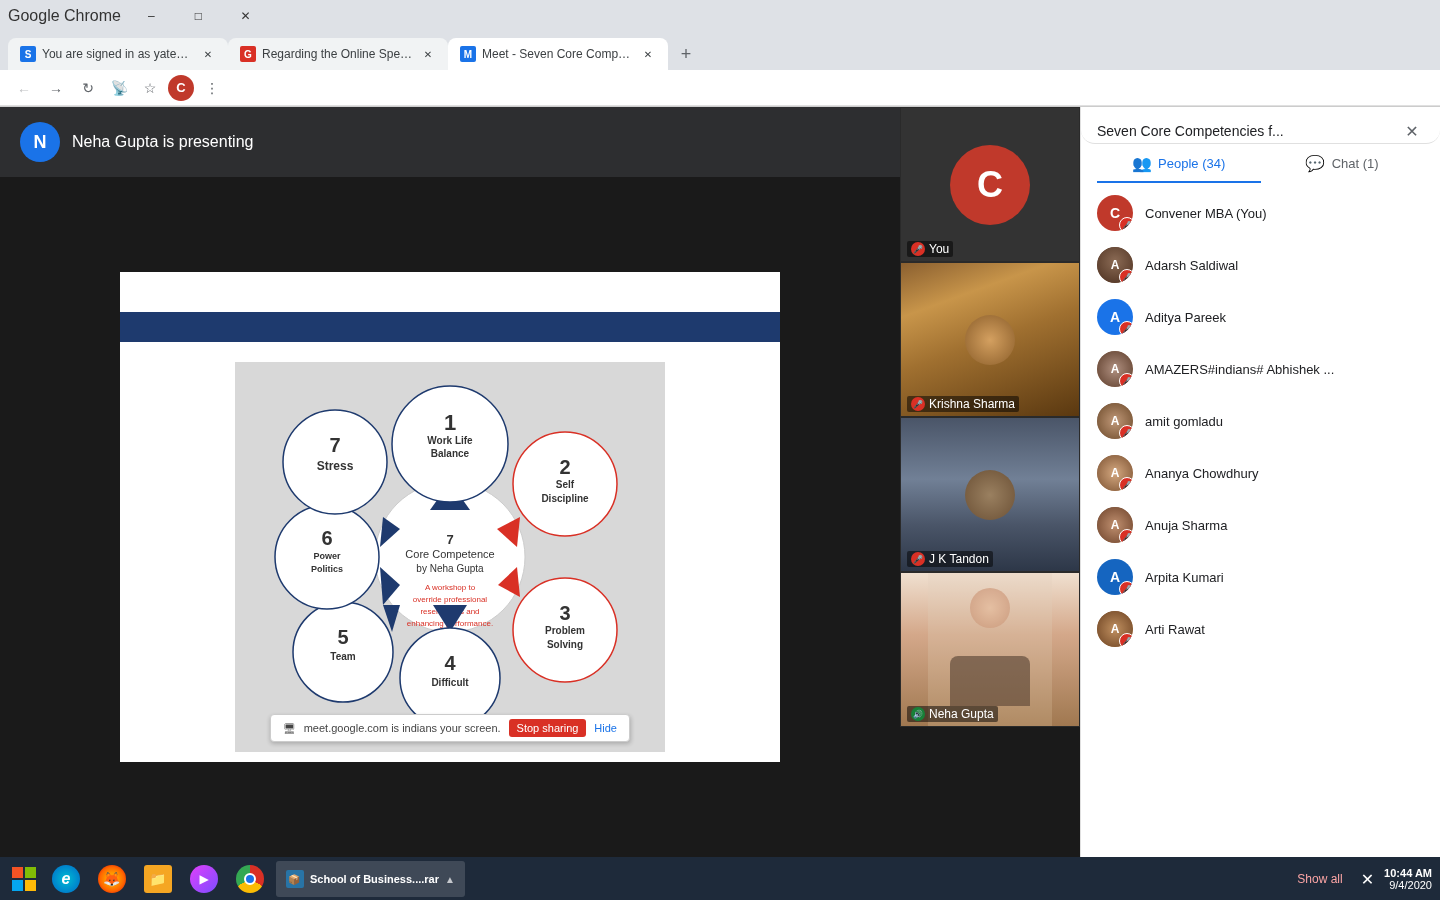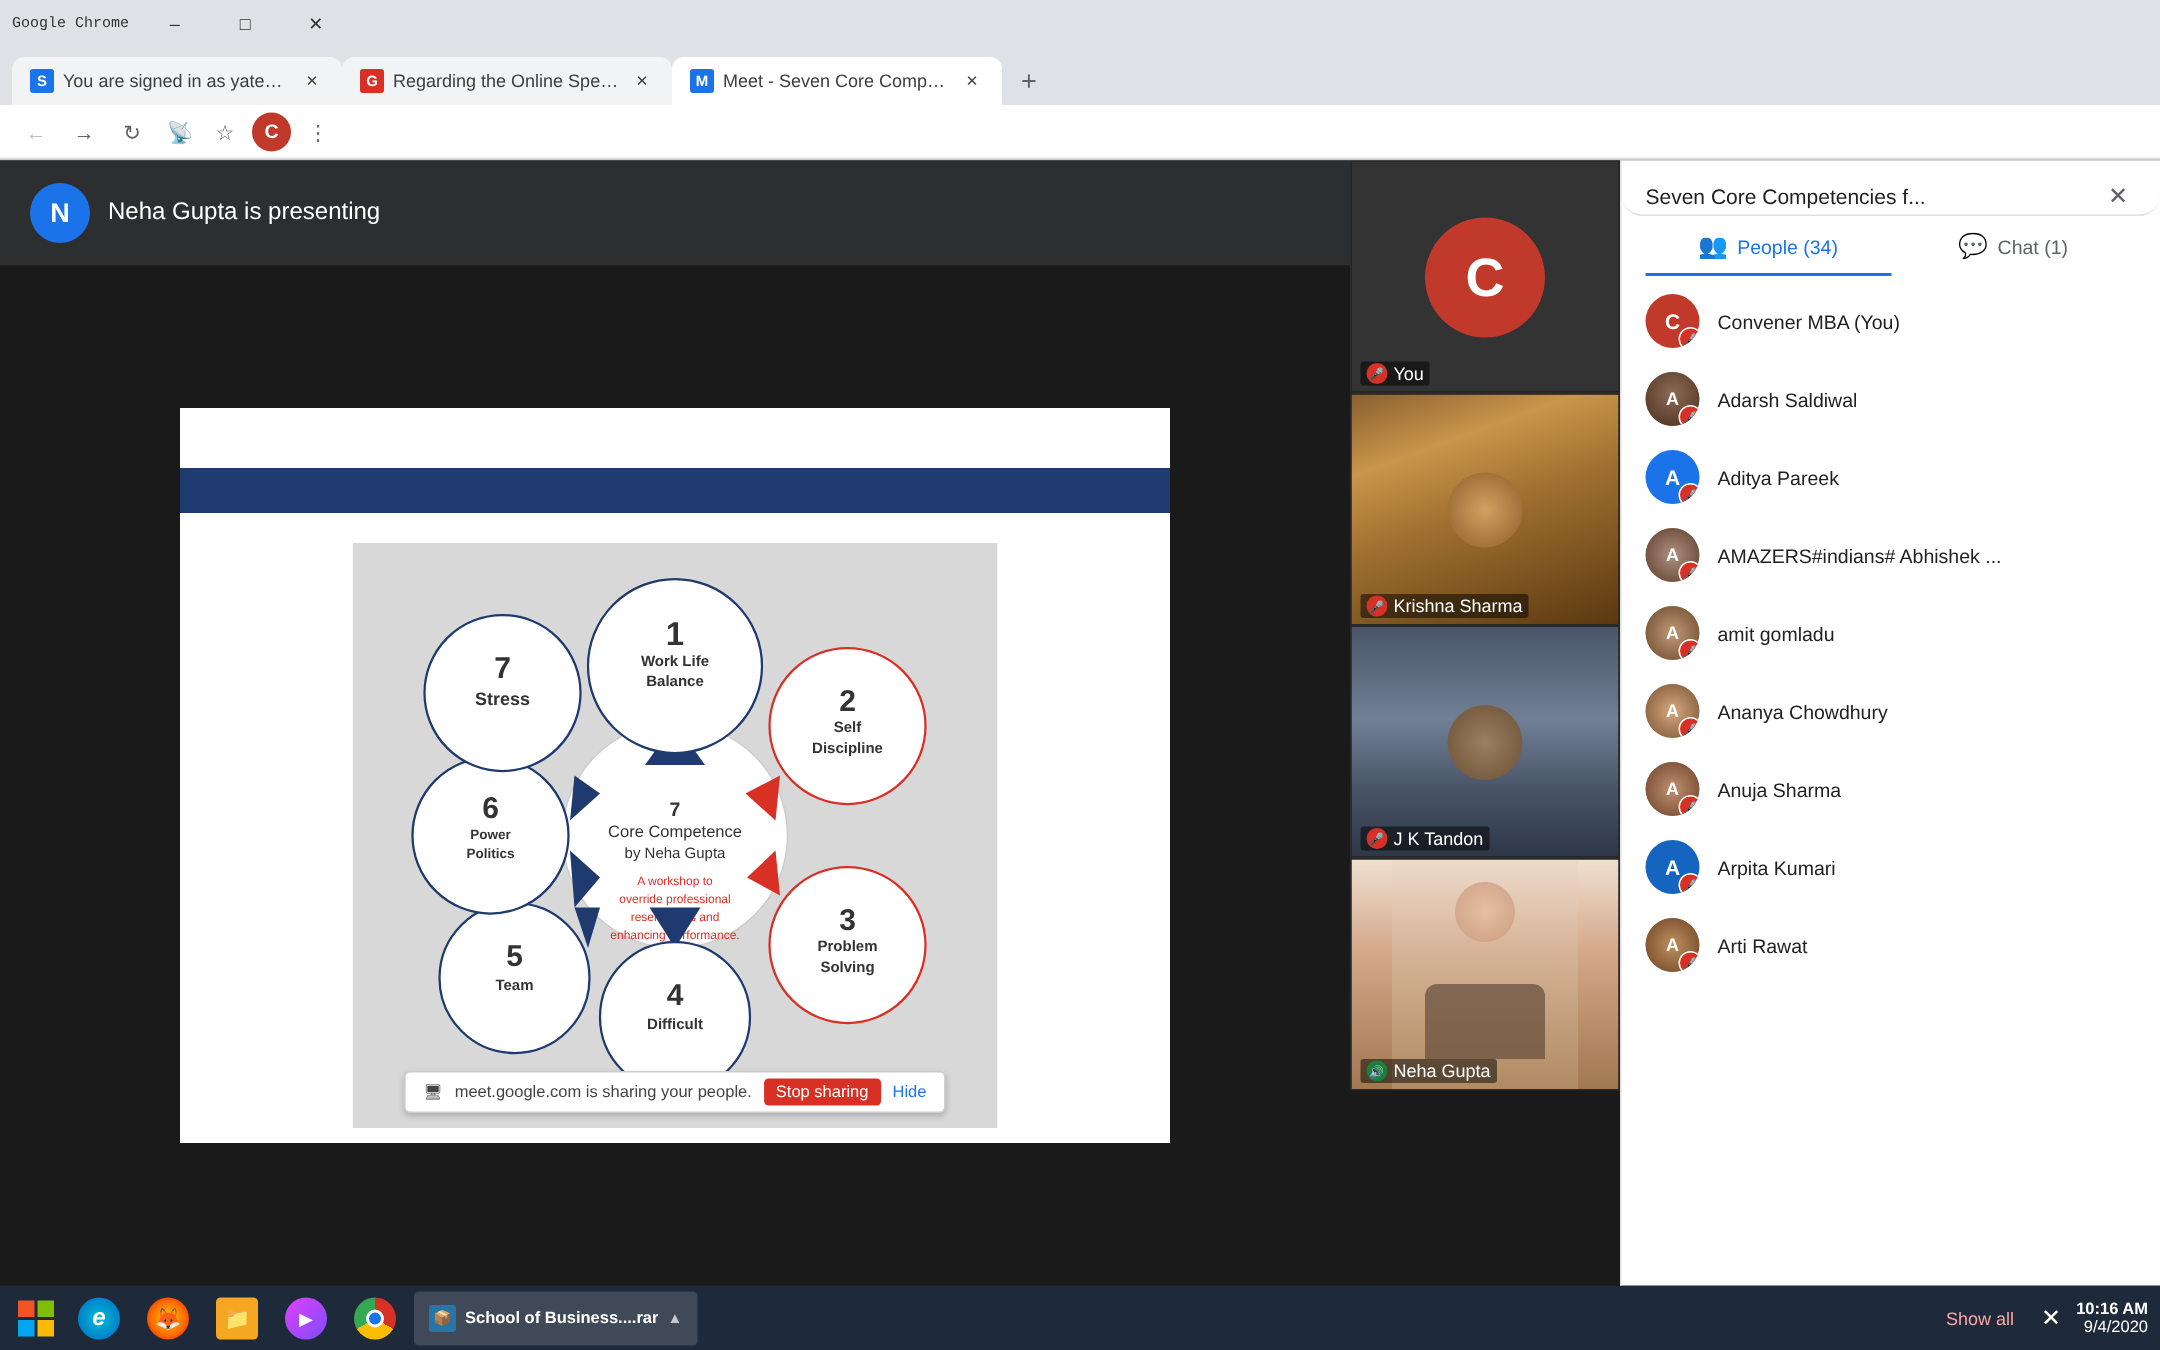--- a/index.html
+++ b/index.html
@@ -498,21 +498,21 @@
       width: 36px; height: 36px;
       border-radius: 50%;
       overflow: hidden;
     }
   </style>
 </head>
 <body>
 
 <div class="browser-chrome">
   <div class="title-bar">
-    <span style="font-size:10px; color:#333;font-family:Liberation Mono, monospace;">Google Chrome</span>
+    <span style="font-size:16px; color:#333;">Google Chrome</span>
     <div class="window-ctrl">
       <div class="wc-btn">–</div>
       <div class="wc-btn">□</div>
       <div class="wc-btn close-btn">✕</div>
     </div>
   </div>
 
   <div class="tab-bar">
     <div class="tab">
       <div class="tab-favicon" style="background:#1a73e8; display:flex;align-items:center;justify-content:center;color:white;font-size:10px;font-weight:bold;border-radius:2px;">S</div>
@@ -609,21 +609,21 @@
 
             <path d="M145,185 L165,167 L148,155 Z" fill="#1e3a6e"></path>
             <circle cx="100" cy="100" r="52" fill="white" stroke="#1e3a6e" stroke-width="1.5"></circle>
             <text x="100" y="90" text-anchor="middle" font-size="20" font-weight="bold" fill="#333">7</text>
             <text x="100" y="108" text-anchor="middle" font-size="12" font-weight="bold" fill="#333">Stress</text>
           </svg>
         </div>
 
         <div class="screen-share-bar">
           <span style="font-size:10px;">🖥</span>
-          <span>meet.google.com is sharing your people.</span>
+          <span>meet.google.com is indians your screen.</span>
           <button class="stop-sharing-btn">Stop sharing</button>
           <span class="hide-btn">Hide</span>
         </div>
       </div>
     </div>
   </div>
 
   <div class="participant-videos">
 
     <div class="participant-video">
@@ -810,16 +810,16 @@
     <span class="taskbar-item-text">School of Business....rar</span>
     <span class="taskbar-chevron">▲</span>
   </div>
 
   <div class="taskbar-spacer"></div>
 
   <span class="show-all-btn">Show all</span>
   <span class="taskbar-close-btn">✕</span>
 
   <div class="clock">
-    <div class="clock-time">10:16 AM</div>
+    <div class="clock-time">10:44 AM</div>
     <div>9/4/2020</div>
   </div>
 </div>
 
 </body></html>

